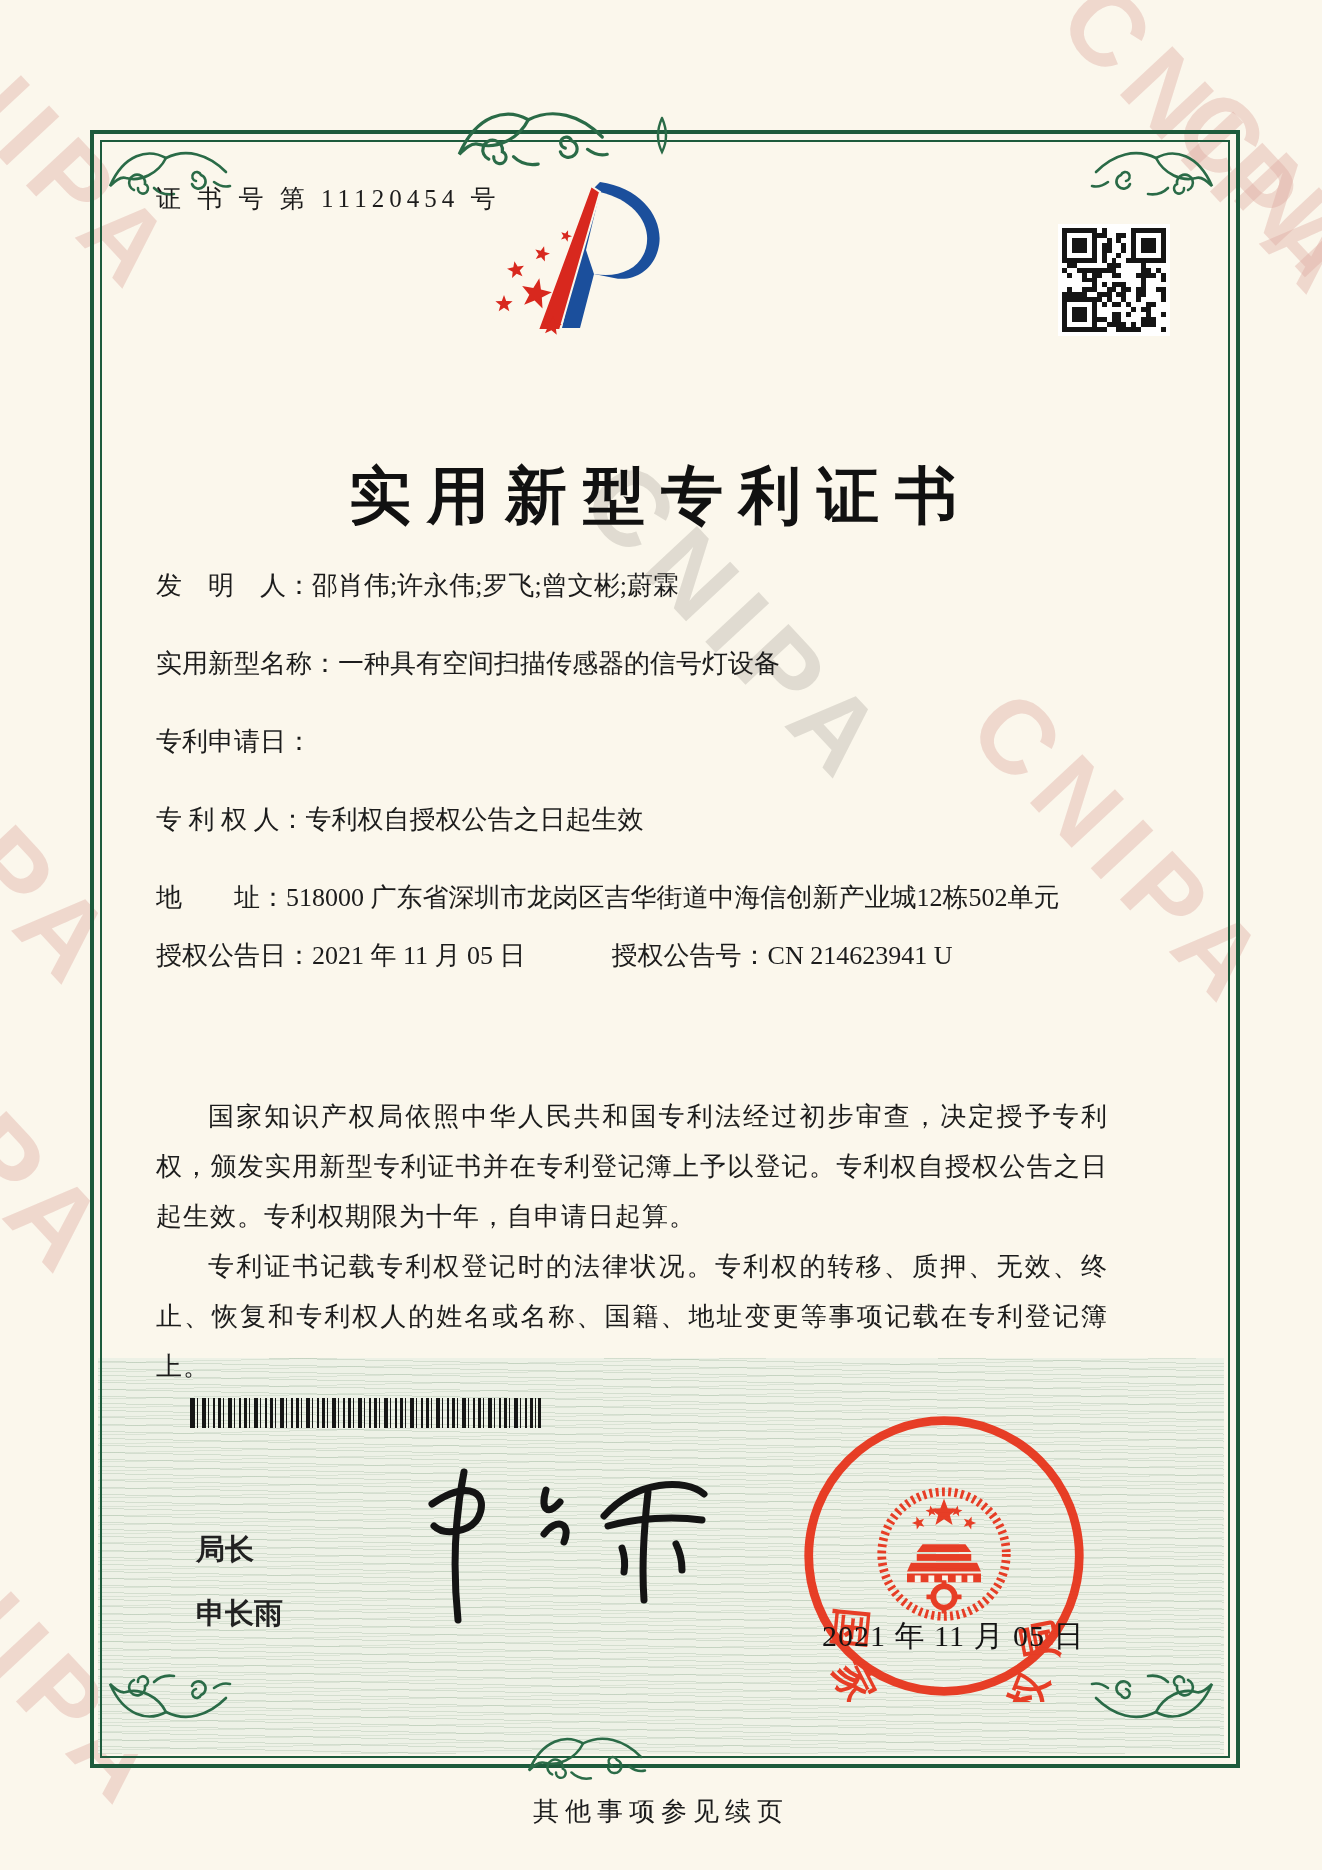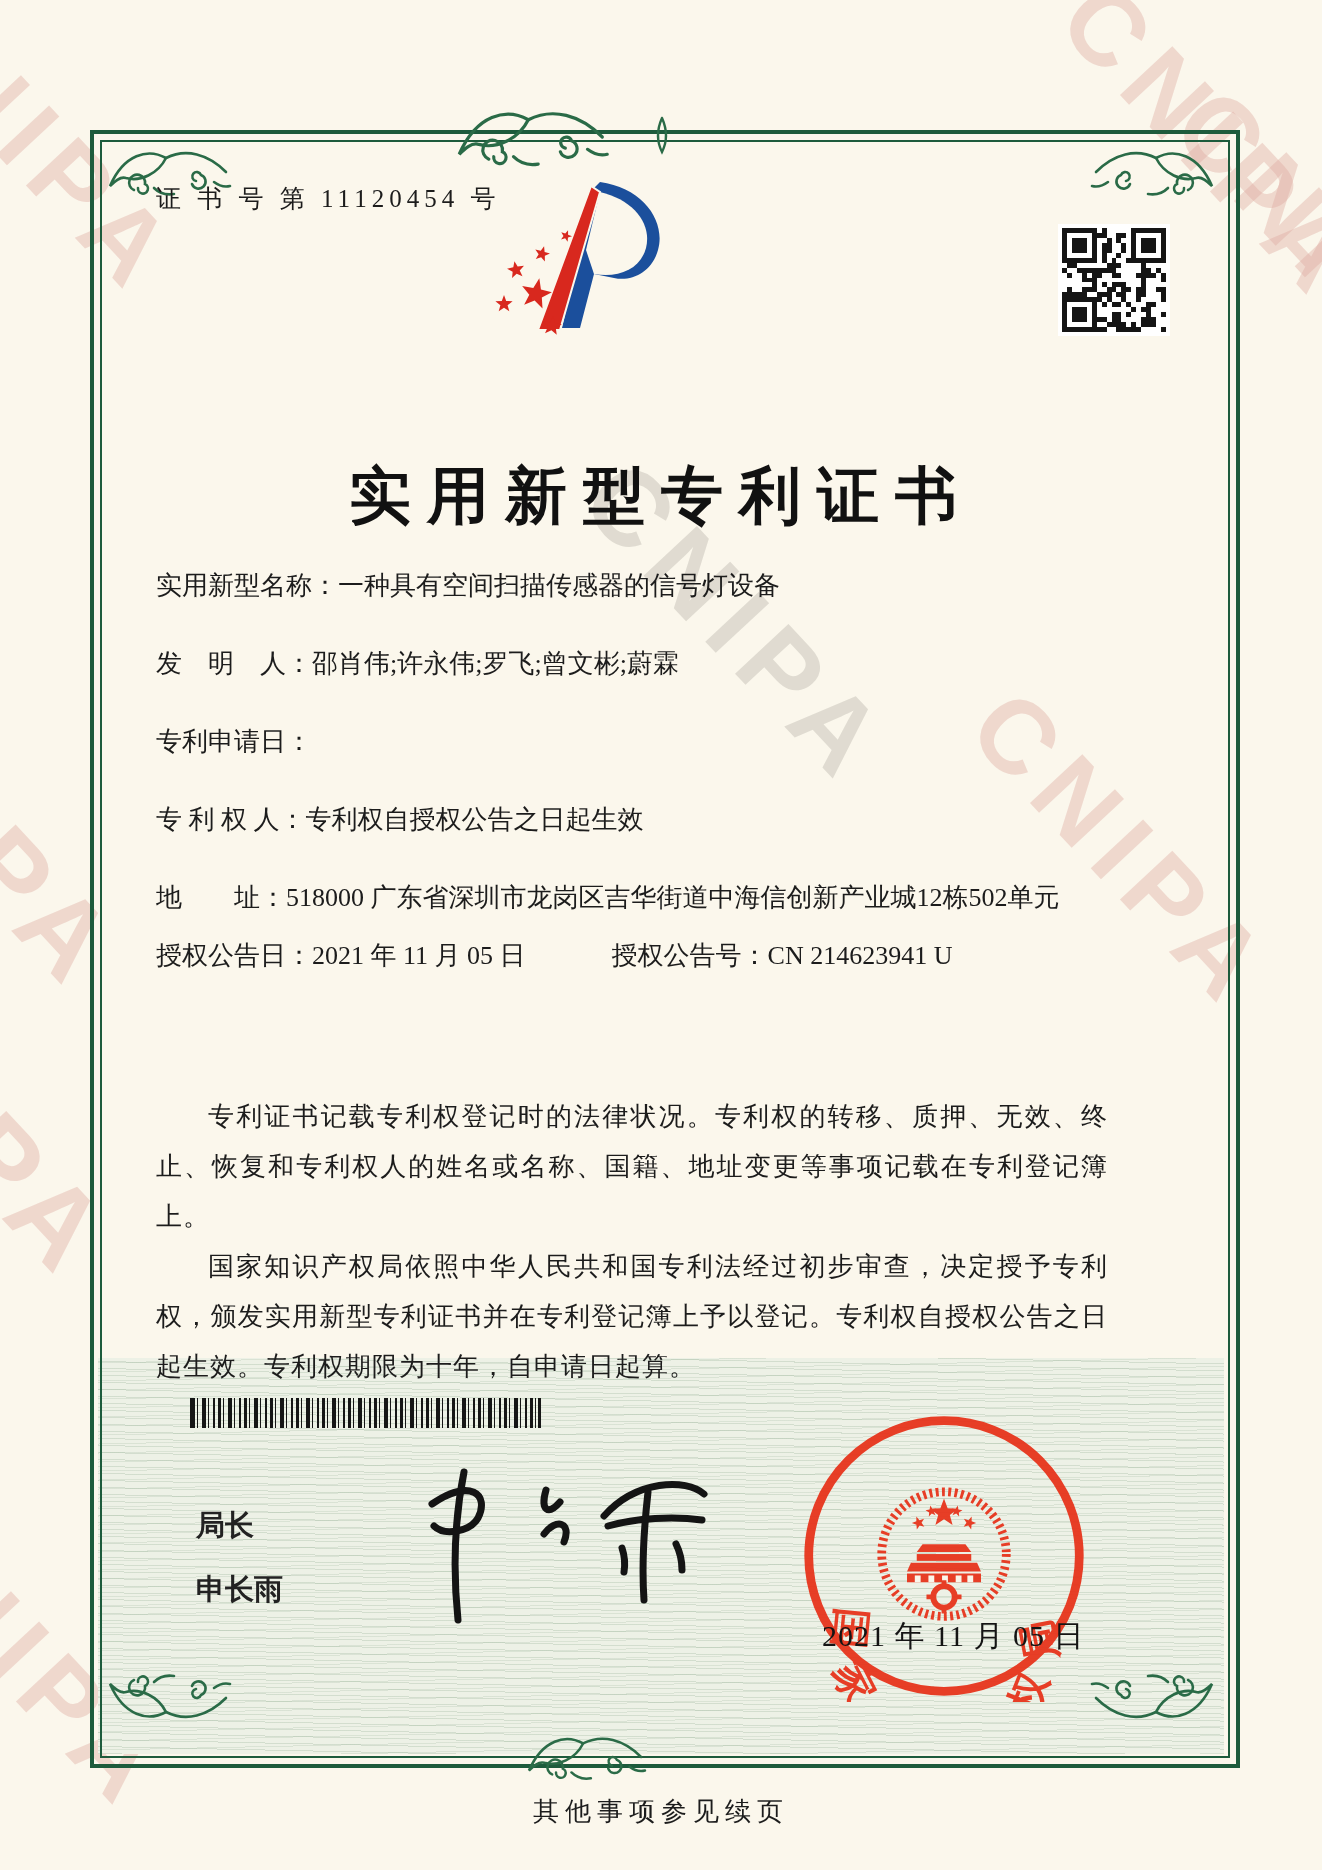--- a/index.html
+++ b/index.html
@@ -76,21 +76,21 @@
         #161616 5px 6px, rgba(0,0,0,0) 6px 10px,
         #161616 10px 14px, rgba(0,0,0,0) 14px 16px,
         #161616 16px 17px, rgba(0,0,0,0) 17px 21px,
         #161616 21px 23px, rgba(0,0,0,0) 23px 26px);
     border-left:2px solid #161616; border-right:3px solid #161616;
   }
 
   
   .signer{position:absolute; left:196px; top:1506px; z-index:5;
     font-family:"Liberation Sans","DejaVu Sans",sans-serif; font-weight:bold; font-size:29px; color:#222;}
-  .signer div{margin-bottom:24px;}
+  .signer div{margin-bottom:24px;margin-top:24px;}
   .sig-script{position:absolute; left:386px; top:1442px; z-index:5;}
 
   
   .seal{position:absolute; left:798px; top:1410px; width:292px; height:292px; z-index:6; opacity:0.94;}
   .seal-date{position:absolute; left:822px; top:1616px; width:260px; z-index:7;
     font-size:30px; color:#141414; letter-spacing:1px; white-space:nowrap;}
 
   
   .page-footer{position:absolute; left:90px; top:1710px; width:1142px; z-index:5;
     text-align:center; font-size:24px; letter-spacing:4px;}
@@ -398,26 +398,26 @@
         <i style="grid-area:21/15"></i>
         <i style="grid-area:21/16"></i>
         <i style="grid-area:21/21"></i>
       </div>
     </div>
 
   <h1 class="title">实用新型专利证书</h1>
 
   <div class="fields">
     <div class="field-row">
+      <span class="field-label">发　明　人：</span>
+      <span class="field-value">邵肖伟;许永伟;罗飞;曾文彬;蔚霖</span>
+    </div>
+    <div class="field-row">
       <span class="field-label">实用新型名称：</span>
       <span class="field-value">一种具有空间扫描传感器的信号灯设备</span>
-    </div>
-    <div class="field-row">
-      <span class="field-label">发　明　人：</span>
-      <span class="field-value">邵肖伟;许永伟;罗飞;曾文彬;蔚霖</span>
     </div>
     <div class="field-row">
       <span class="field-label">专利申请日：</span>
     </div>
     <div class="field-row">
       <span class="field-label">专 利 权 人：</span>
       <span class="field-value">专利权自授权公告之日起生效</span>
     </div>
     <div class="field-row addr">
       <span class="field-label">地　　址：</span>
@@ -429,22 +429,22 @@
         <span>2021 年 11 月 05 日</span>
       </span>
       <span class="pair pair2">
         <span>授权公告号：</span>
         <span>CN 214623941 U</span>
       </span>
     </div>
   </div>
 
   <div class="paras">
+    <p>国家知识产权局依照中华人民共和国专利法经过初步审查，决定授予专利权，颁发实用新型专利证书并在专利登记簿上予以登记。专利权自授权公告之日起生效。专利权期限为十年，自申请日起算。</p>
     <p>专利证书记载专利权登记时的法律状况。专利权的转移、质押、无效、终止、恢复和专利权人的姓名或名称、国籍、地址变更等事项记载在专利登记簿上。</p>
-    <p>国家知识产权局依照中华人民共和国专利法经过初步审查，决定授予专利权，颁发实用新型专利证书并在专利登记簿上予以登记。专利权自授权公告之日起生效。专利权期限为十年，自申请日起算。</p>
   </div>
 
   <div class="barcode"></div>
 
   <div class="signer">
     <div>局长</div>
     <div>申长雨</div>
   </div>
 
   <svg class="sig-script" width="340" height="200" viewBox="0 0 340 200">

